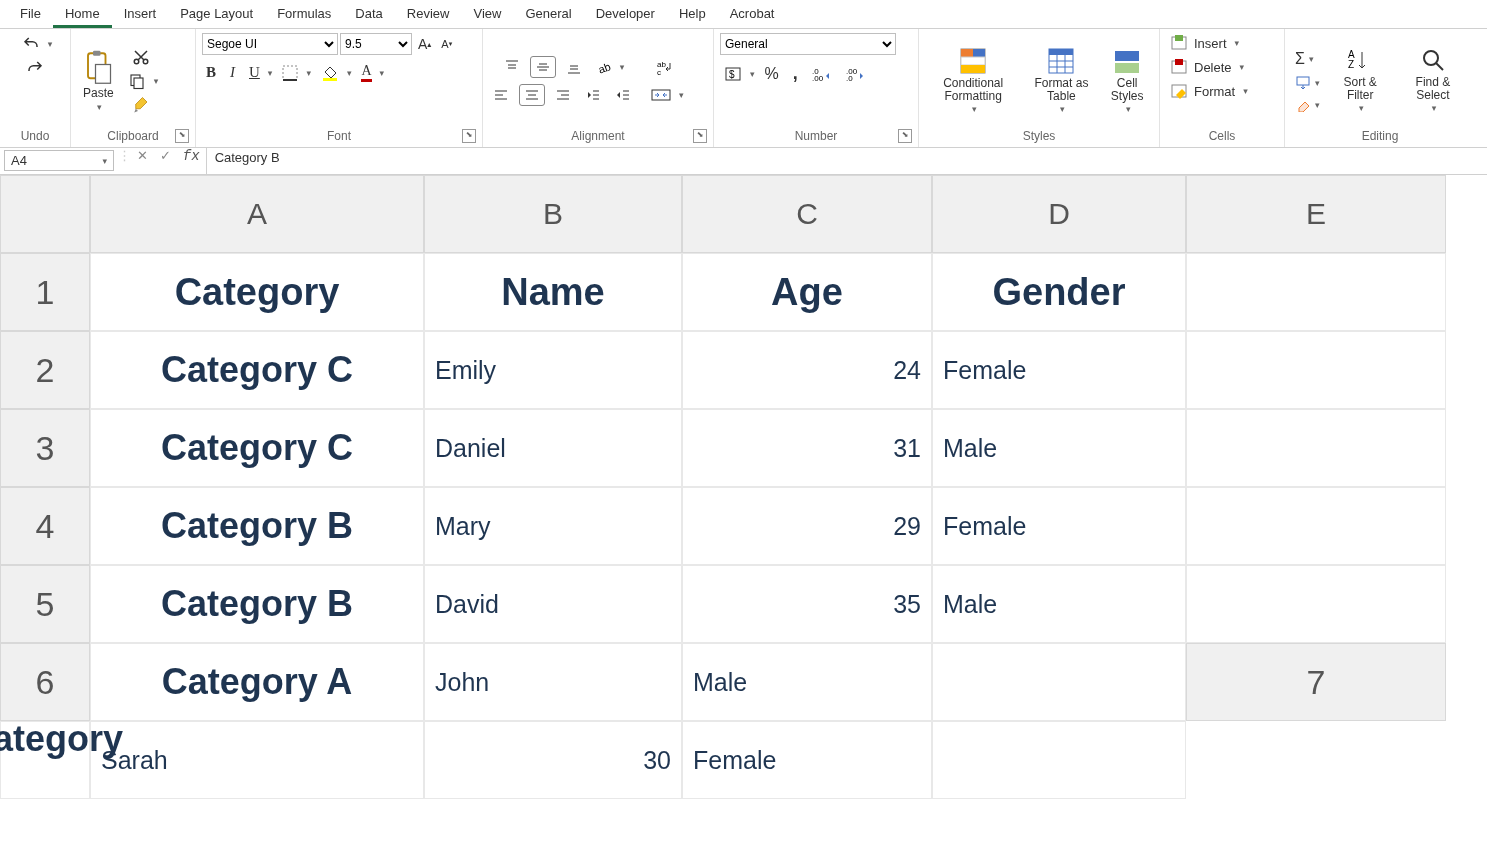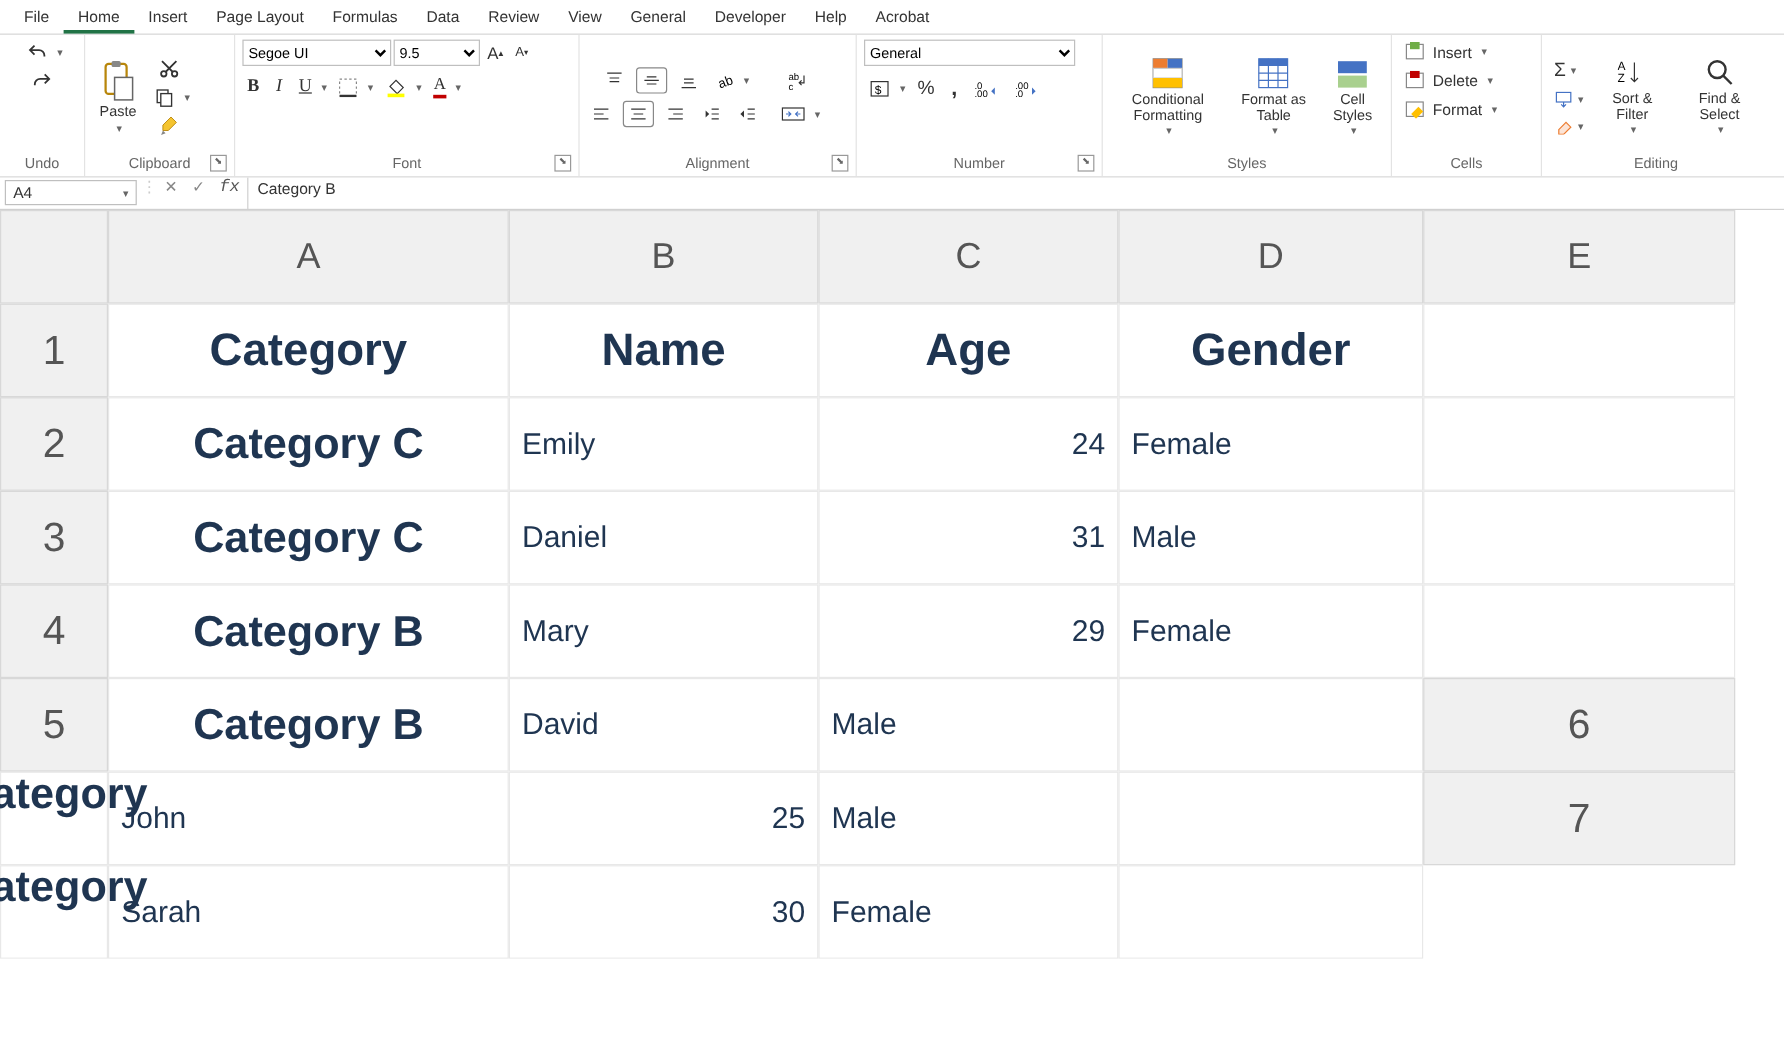--- a/index.html
+++ b/index.html
@@ -107,21 +107,21 @@
             </svg>
           </span>
       </div>
     </div>
     <div class="ribbon-group-label"><span>Clipboard</span><span class="dlg-launcher">⬊</span></div>
   </div>
 
   <div class="ribbon-group" style="width:274px">
     <div class="ribbon-group-content vstack" style="align-items:flex-start;gap:6px;">
       <div class="hstack">
-        <select class="ribbon-input" style="width:124px"><option>Segoe UI</option></select>
+        <select class="ribbon-input" style="width:136px"><option>Segoe UI</option></select>
         <select class="ribbon-input" style="width:72px"><option>9.5</option></select>
         <span class="btn" style="font-size:14px">A<sup style="font-size:8px">▴</sup></span>
         <span class="btn" style="font-size:11px">A<sup style="font-size:7px">▾</sup></span>
       </div>
       <div class="hstack" style="gap:6px">
         <span class="btn" style="font-weight:bold;font-family:serif;font-size:15px">B</span>
         <span class="btn" style="font-style:italic;font-family:serif;font-size:15px">I</span>
         <span class="hstack">
             <span class="btn" style="text-decoration:underline;font-family:serif;font-size:15px">U</span>
             <span class="chev">▾</span>
@@ -439,27 +439,27 @@
   <div class="rowhdr">4</div>
   <div class="cell cat">Category B</div>
   <div class="cell">Mary</div>
   <div class="cell num">29</div>
   <div class="cell">Female</div>
   <div class="cell"></div>
 
   <div class="rowhdr">5</div>
   <div class="cell cat">Category B</div>
   <div class="cell">David</div>
+  <div class="cell num">35</div>
   <div class="cell">Male</div>
   <div class="cell"></div>
 
   <div class="rowhdr">6</div>
   <div class="cell cat">Category A</div>
   <div class="cell">John</div>
-  <div class="cell num">25</div>
   <div class="cell">Male</div>
   <div class="cell"></div>
 
   <div class="rowhdr">7</div>
   <div class="cell cat">Category A</div>
   <div class="cell">Sarah</div>
   <div class="cell num">30</div>
   <div class="cell">Female</div>
   <div class="cell"></div>
 </div>

